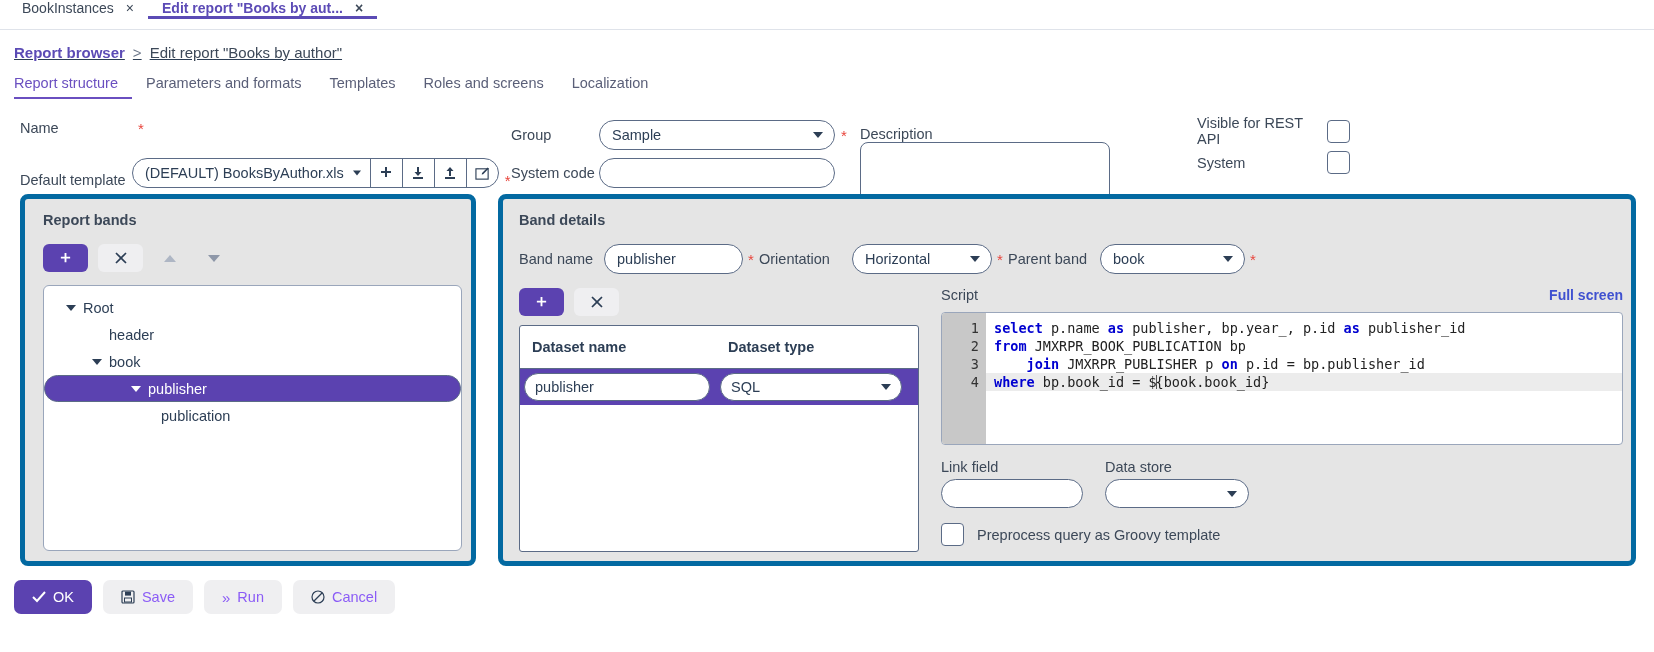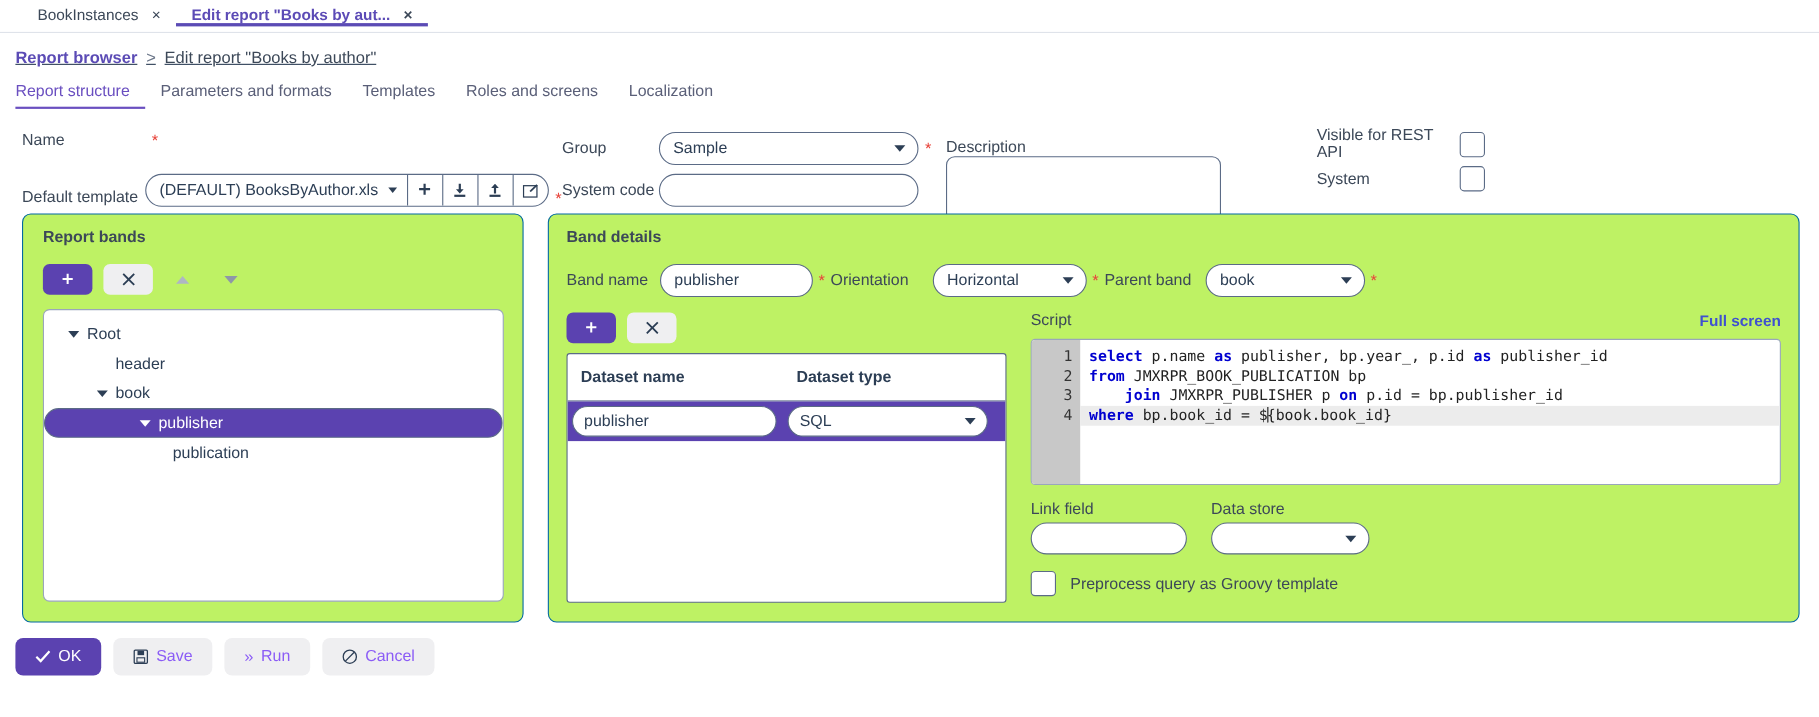--- a/index.html
+++ b/index.html
@@ -10,23 +10,23 @@
     font-family:"Liberation Sans", sans-serif;
     font-size:14px;
     color:#2c3e55;
     overflow:hidden;
   }
 
   
   .tabbar {
     height:30px;
     display:flex;
-    align-items:center;
+    align-items:flex-start;
     border-bottom:1px solid #dfe3ea;
-    padding-left:20px;
+    padding-left:8px;
   }
   .tab {
     display:flex;
     align-items:center;
     gap:12px;
     padding:0 14px;
     font-size:14px;
     color:#3c4858;
     cursor:pointer;
     border-bottom:3px solid transparent;
@@ -151,23 +151,23 @@
   .tmplbtn {
     width:32px;
     border-left:1px solid #5b6b86;
     display:flex;align-items:center;justify-content:center;
     cursor:pointer;
     color:#2c3e55;
   }
 
   
   .panel {
-    border:1px solid #0369a1;
+    border:5px solid #0369a1;
     border-radius:8px;
-    background:#bef264;
+    background:#e5e5e5;
     position:absolute;
   }
   .panel-title {
     font-weight:bold;
     font-size:14.5px;
     color:#3c4858;
   }
 
   
   .treebox {

